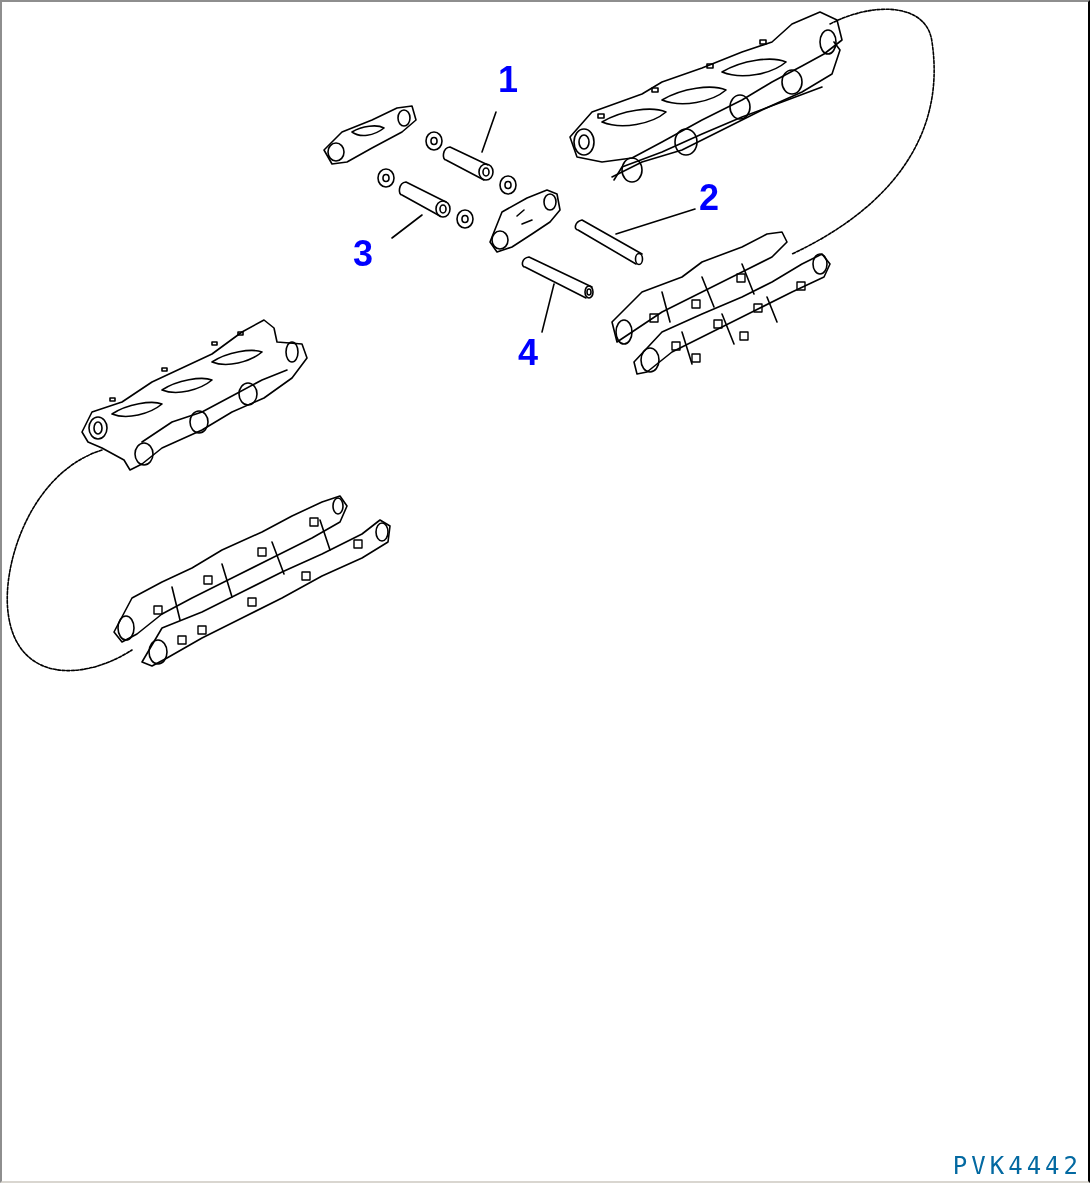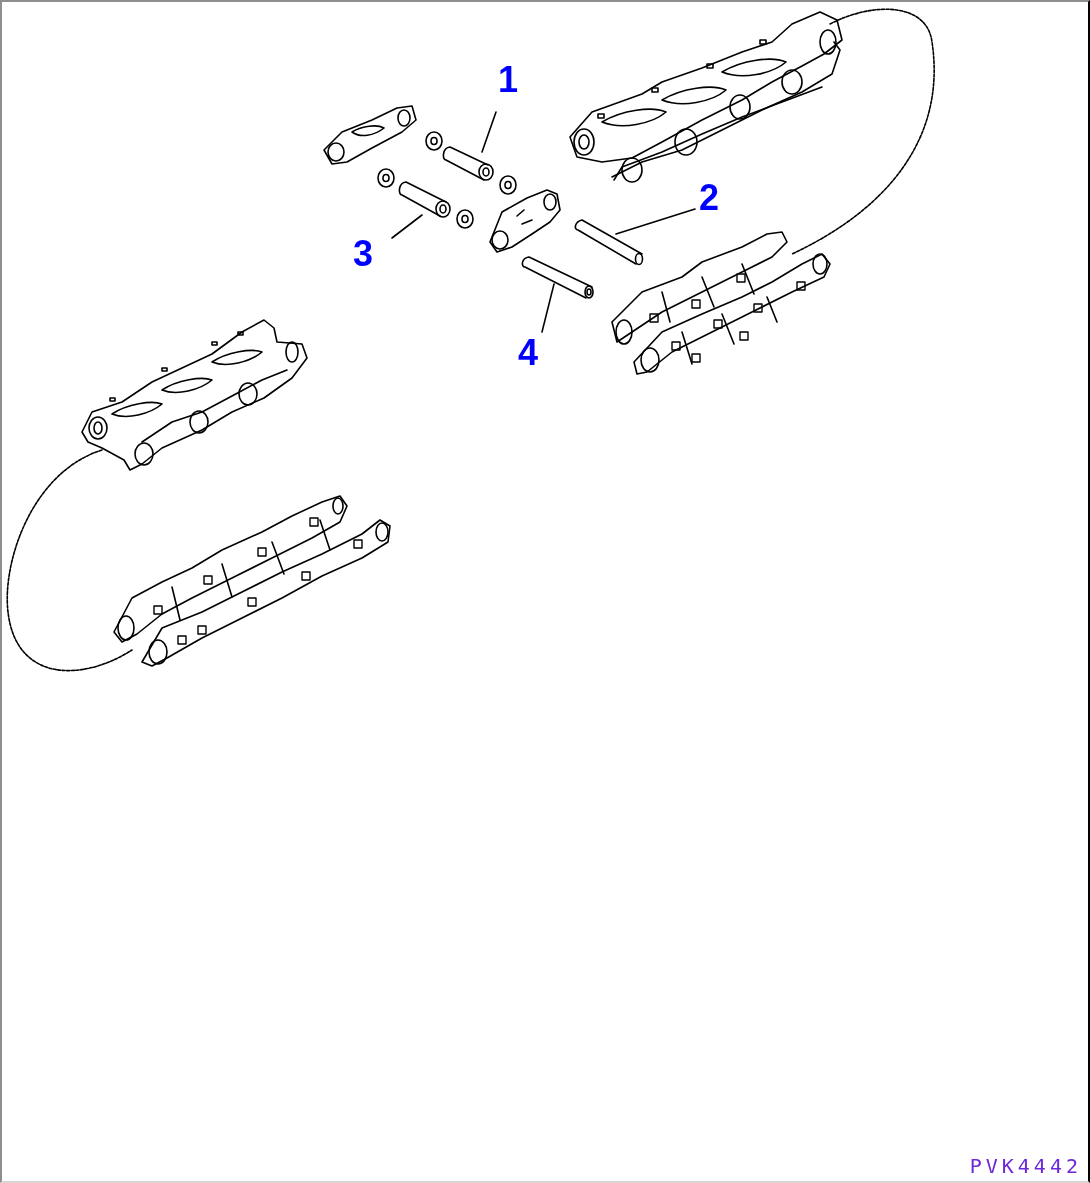--- a/index.html
+++ b/index.html
@@ -10,21 +10,21 @@
     border-right: 2px solid #000000; border-bottom: 2px solid #d9d6d0;
     background: #ffffff;
   }
   svg.drawing { position: absolute; left: 0; top: 0; }
   .callout {
     position: absolute; color: #0000ff; font-family: "Liberation Sans", sans-serif;
     font-weight: bold; font-size: 36px; line-height: 36px;
   }
   .code {
     position: absolute; right: 6px; bottom: 4px; font-family: "DejaVu Sans Mono", monospace;
-    font-size: 20px; letter-spacing: 4px; color: #6d28d9; line-height: 22px;
+    font-size: 24px; letter-spacing: 4px; color: #0369a1; line-height: 22px;
   }
 </style>
 </head>
 <body>
 
 <div class="frame">
 
   <svg class="drawing" width="1090" height="1183" viewBox="0 0 1090 1183" fill="none" stroke="#000" stroke-width="1.6" stroke-linejoin="round" stroke-linecap="round">
 
     <path d="M828,22 C870,0 925,0 930,40 C945,140 880,210 790,252" stroke-dasharray="3 1.5"></path>

